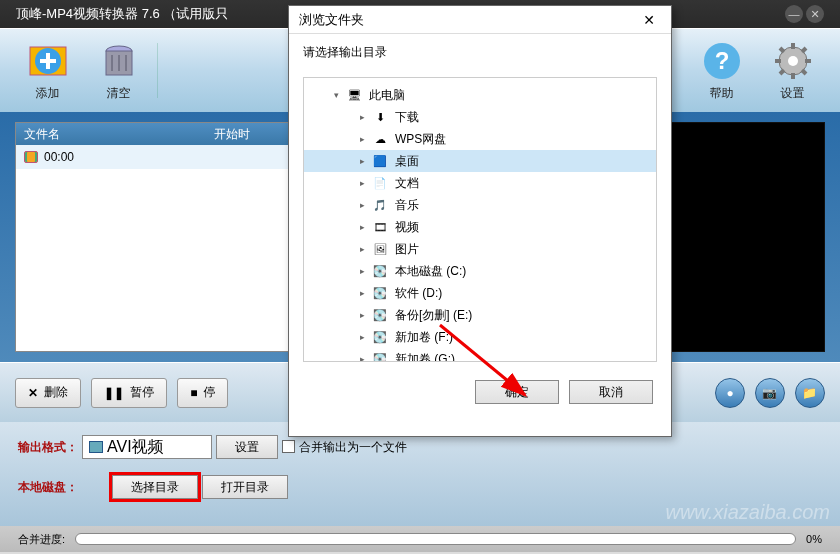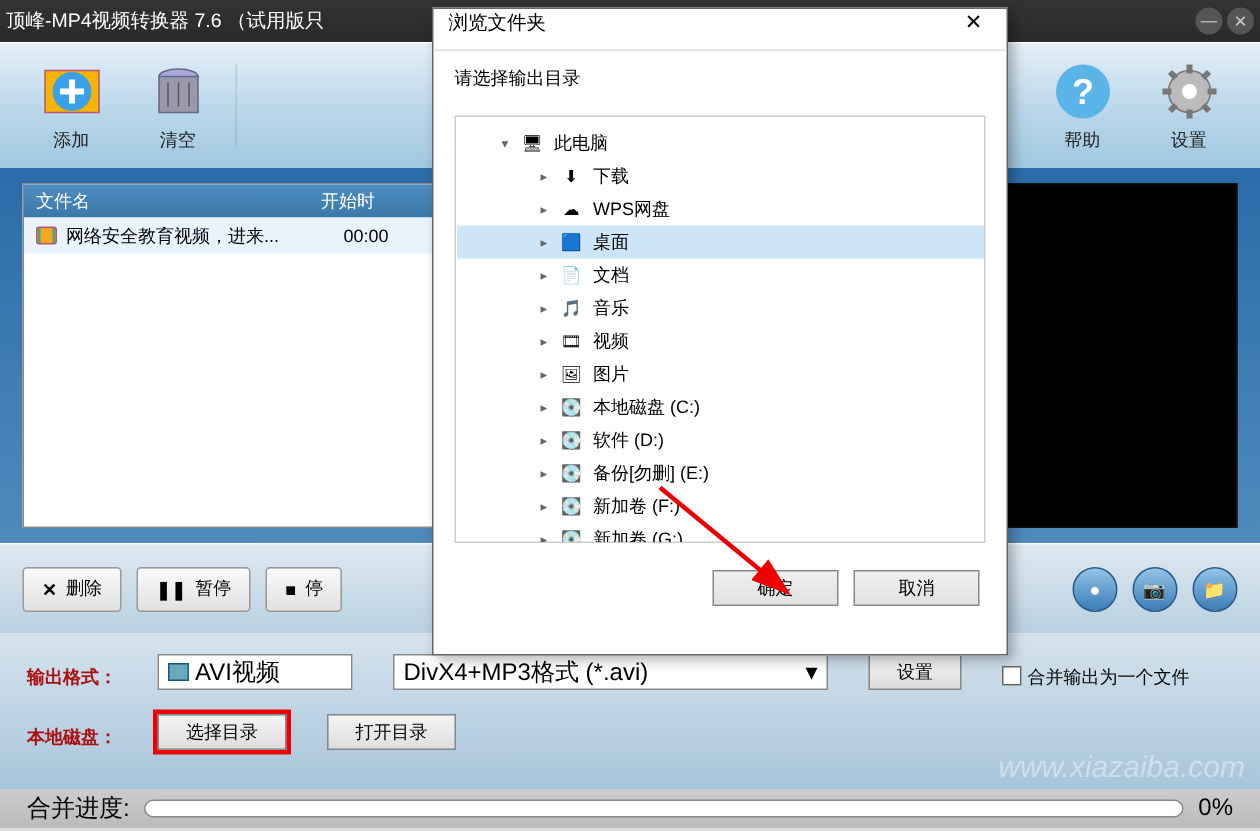--- a/index.html
+++ b/index.html
@@ -1,18 +1,18 @@
 <!DOCTYPE html>
 <html><head>
 <meta charset="utf-8">
 <style>
 * { box-sizing: border-box; margin: 0; padding: 0; font-family: "Microsoft YaHei", Arial, sans-serif; }
 body { width: 840px; height: 554px; background: #ddd; position: relative; overflow: hidden; }
 
-.titlebar { height: 28px; background: linear-gradient(#333,#2a2a2a); color: #fff; display: flex; align-items: center; padding: 0 4px; font-size: 13px; }
+.titlebar { height: 28px; background: linear-gradient(#333,#2a2a2a); color: #fff; display: flex; align-items: center; padding: 0 16px; font-size: 13px; }
 .title-ctrls { margin-left: auto; display: flex; gap: 3px; }
 .title-ctrls span { width: 18px; height: 18px; border-radius: 50%; background: #555; color: #ccc; display: flex; align-items: center; justify-content: center; font-size: 11px; cursor: pointer; }
 
 .toolbar { height: 84px; background: linear-gradient(#e5f0f8,#bcd8eb 50%,#a0c8e0); border-top: 1px solid #fff; display: flex; align-items: center; padding: 0 15px; gap: 6px; }
 .tb-btn { display: flex; flex-direction: column; align-items: center; width: 65px; cursor: pointer; font-size: 12px; color: #222; }
 .tb-icon { width: 44px; height: 44px; display: flex; align-items: center; justify-content: center; margin-bottom: 2px; }
 .tb-sep { width: 1px; height: 55px; background: #5a8; opacity:.3; }
 
 .main-area { height: 250px; background: linear-gradient(#2a6ca8,#4f8abb); padding: 10px 15px; display: flex; gap: 0; }
 .file-panel { flex: 1; background: #fff; border: 1px solid #888; }
@@ -22,33 +22,33 @@
 .panel-head .col1 { width: 190px; }
 .file-row { display: flex; align-items: center; height: 24px; font-size: 12px; padding-left: 8px; background: #e8f3fb; }
 .file-row .fn { width: 185px; overflow:hidden; white-space:nowrap; text-overflow:ellipsis;}
 .fic { width:14px;height:12px;background:#f5a623;border:1px solid #b57;margin-right:6px;border-radius:2px;box-shadow:inset 2px 0 #4a7,inset -2px 0 #4a7;}
 
 .conv-ctrl { height: 60px; background: linear-gradient(#dfe9f2,#b8d0e0); padding: 12px 15px; display: flex; align-items: center; gap: 10px; border-top:1px solid #fff;}
 .mini-btn { background: linear-gradient(#fafafa,#e0e0e0); border:1px solid #999; height:30px; display:flex; align-items:center; padding:0 12px; font-size:12px; border-radius:3px; gap:6px; cursor:pointer;}
 .circ { width:30px;height:30px;border-radius:50%;background:linear-gradient(#94c4e8,#3a7cb5);border:1px solid #2a5a88;display:flex;align-items:center;justify-content:center;cursor:pointer;color:#fff;font-size:12px;}
 
 .out-area { background: linear-gradient(#d5e3ee,#a8c5da); padding: 12px 18px; font-size:12px;}
-.out-row { display:flex; align-items:flex-end; gap:27px; margin-bottom:14px; height:26px;}
+.out-row { display:flex; align-items:center; gap:4px; margin-bottom:14px; height:26px;}
 .out-lbl { color:#a11; font-weight:bold; width:60px;}
 .sel { background:#fff; border:1px solid #888; height:24px; padding:0 6px; display:flex; align-items:center; font-size:16px;}
 .btn2 { background:linear-gradient(#f5f5f5,#ddd); border:1px solid #888; height:24px; padding:0 18px; font-size:12px; cursor:pointer; display:flex;align-items:center;}
-.highlight { outline:3px solid #e00; outline-offset:0;}
+.highlight { outline:3px solid #e00; outline-offset:0;margin-left:30px;}
 .check { width:13px;height:13px;border:1px solid #666;background:#fff;display:inline-block;margin-right:4px;vertical-align:-2px;}
 
-.progress { height:26px; background: linear-gradient(#ccc,#bbb); display:flex;align-items:center; padding:0 18px; font-size:16px; gap:10px;}
+.progress { height:26px; background: linear-gradient(#ccc,#bbb); display:flex;align-items:center; padding:0 18px; font-size:11px; gap:10px;}
 .pbar { flex:1; height:12px; background:#fff; border:1px solid #888; border-radius:6px;}
 
 
 .dialog { position:absolute; left:288px; top:5px; width:384px; height:432px; background:#fff; border:1px solid #666; box-shadow:3px 3px 8px rgba(0,0,0,.3);}
-.dlg-title { height:28px; border-bottom:1px solid #ddd; display:flex; align-items:flex-start; padding:0 10px; font-size:13px;}
+.dlg-title { height:28px; border-bottom:1px solid #ddd; display:flex; align-items:center; padding:0 10px; font-size:13px;}
 .dlg-close { margin-left:auto; width:24px; text-align:center; cursor:pointer; font-size:14px;}
 .dlg-sub { padding:10px 14px; font-size:12px;}
 .tree { margin:6px 14px; border:1px solid #ccc; height:285px; overflow:auto; font-size:12px; padding:6px 0;}
 .tree-row { display:flex; align-items:center; height:22px; padding-left:10px; cursor:pointer;}
 .tree-row.l1 { padding-left:30px;}
 .tree-row.l2 { padding-left:56px;}
 .arr { width:12px; color:#666; font-size:9px;}
 .arr.down::before{content:"▾";}
 .arr.right::before{content:"▸";}
 .ticon { width:17px; height:14px; margin-right:6px; display:inline-flex;align-items:center;justify-content:center; font-size:11px;}
@@ -126,21 +126,20 @@
 </div>
 
 <div class="main-area">
   <div class="file-panel">
     <div class="panel-head">
       <span class="col1">文件名</span>
       <span>开始时</span>
     </div>
     <div class="file-row">
       <span class="fic"></span>
-      <span class="fn">网络安全教育视频，进来...</span>
       <span>00:00</span>
     </div>
   </div>
   <div class="preview">
     <div class="preview-box"></div>
   </div>
 </div>
 
 <div class="conv-ctrl">
   <div class="mini-btn">
@@ -161,24 +160,20 @@
   <div class="circ">📁</div>
 </div>
 
 <div class="out-area">
   <div class="out-row">
     <span class="out-lbl">输出格式：</span>
     <div class="sel" style="width:130px">
       <span style="width:14px;height:12px;background:#6ab;border:1px solid #258;margin-right:4px"></span>
       <span>AVI视频</span>
     </div>
-    <div class="sel" style="width:290px">
-        <span>DivX4+MP3格式 (*.avi)</span>
-        <span style="margin-left:auto">▾</span>
-      </div>
     <div class="btn2">设置</div>
     <label><span class="check"></span><span>合并输出为一个文件</span></label>
   </div>
   <div class="out-row">
     <span class="out-lbl">本地磁盘：</span>
     <div class="btn2 highlight">选择目录</div>
     <div class="btn2">打开目录</div>
   </div>
 </div>
 

